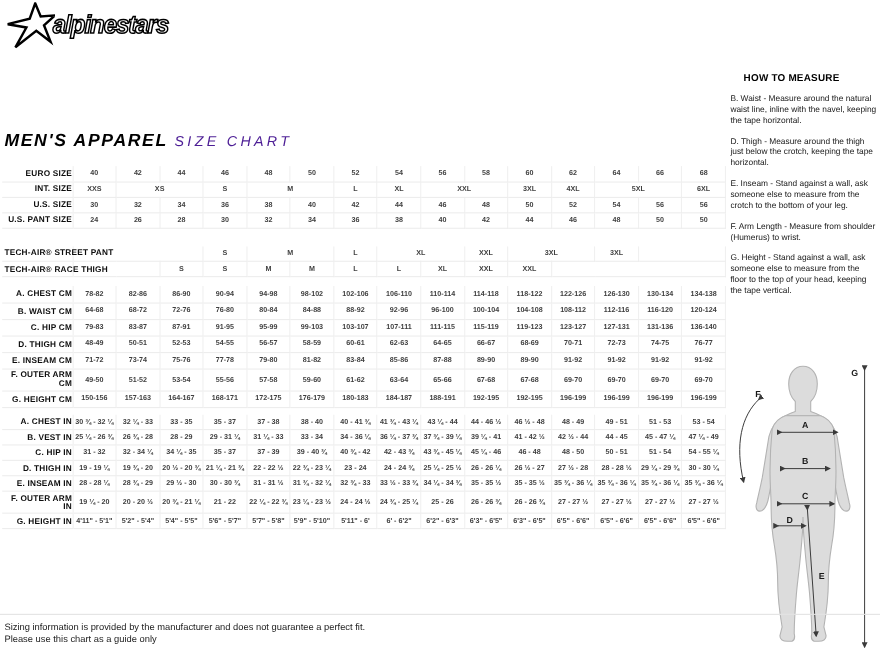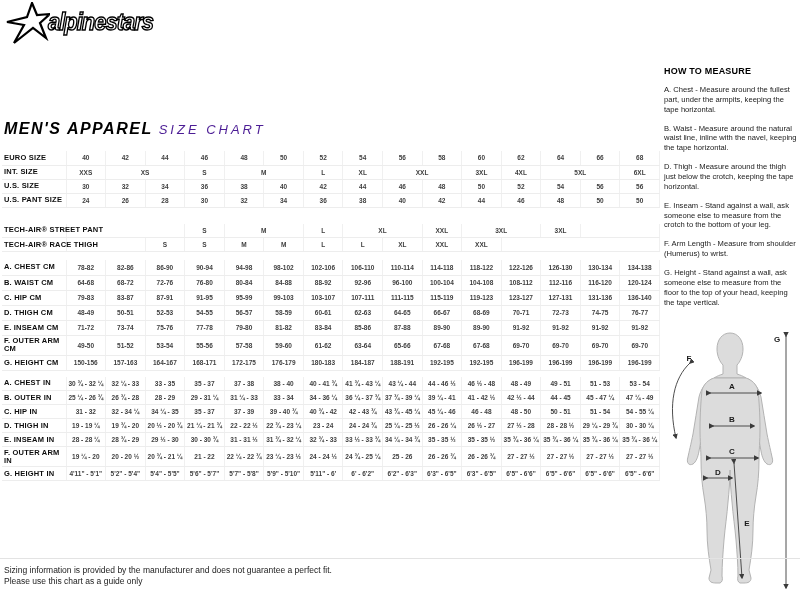--- a/index.html
+++ b/index.html
@@ -12,37 +12,37 @@
   #logo .brand{position:absolute;left:42px;top:7px;font-size:23px;font-weight:bold;font-style:italic;
       letter-spacing:-1px;color:#fff;-webkit-text-stroke:1.4px #000;transform:scaleX(.95);transform-origin:left;}
 
   
   #title{position:absolute;left:4px;top:120px;font-style:italic;white-space:nowrap;}
   #title .t-main{font-size:16px;font-weight:900;letter-spacing:1.5px;color:#000;}
   #title .t-sub{font-size:13px;font-weight:400;letter-spacing:3px;color:#4c1d95;margin-left:6px;}
 
   
   #size-table{position:absolute;left:2px;top:151px;width:658px;border-collapse:collapse;table-layout:fixed;}
-  #size-table th{width:64px;text-align:left;font-size:7.5px;font-weight:700;color:#0d0d0d;
+  #size-table th{width:64px;text-align:right;font-size:7.5px;font-weight:700;color:#0d0d0d;
       white-space:nowrap;padding:0 0 0 2px;letter-spacing:.2px;line-height:1.05;overflow:visible;}
   #size-table td{text-align:center;font-size:6.5px;font-weight:700;color:#3f3f3f;white-space:nowrap;
       padding:0;overflow:visible;}
   #size-table tr.grid th, #size-table tr.grid td{border-bottom:1px solid #ededed;}
   #size-table tr.grid td{border-right:1px solid #f0f0f0;border-left:1px solid #f0f0f0;}
   tr.k-size,tr.k-vest,tr.k-in{height:14px;}
   tr.k-cm{height:15px;}
   tr.k-tall{height:20px;}
   tr.k-sp16 td{height:16px;border:none;}
   tr.k-sp8 td{height:8px;border:none;}
   tr.k-sp6 td{height:6px;border:none;}
   #size-table .lbl2{display:block;font-size:7.5px;font-weight:700;}
 
   
   #measure{position:absolute;left:664px;top:66px;width:133px;}
-  #measure h3{margin:0 0 9px 0;font-size:9px;font-weight:700;letter-spacing:.2px;color:#000;}
+  #measure h3{margin:0 0 9px 12px;font-size:9px;font-weight:700;letter-spacing:.2px;color:#000;}
   #measure p{margin:0 0 9px 0;font-size:7.6px;line-height:1.3;color:#1a1a1a;}
 
   
   #figure{position:absolute;left:660px;top:330px;width:140px;height:267px;}
 
   
   #footer{position:absolute;left:0px;top:558px;width:800px;border-top:1px solid #e3e3e3;padding:6px 0 0 4px;}
   #footer div{font-size:8.5px;line-height:1.35;color:#222;}
 </style>
 </head>
@@ -308,21 +308,21 @@
           <td>41 ¾ - 43 ¼</td>
           <td>43 ¼ - 44</td>
           <td>44 - 46 ½</td>
           <td>46 ½ - 48</td>
           <td>48 - 49</td>
           <td>49 - 51</td>
           <td>51 - 53</td>
           <td>53 - 54</td>
         </tr>
         <tr class="k-in grid">
-          <th>B. OUTER IN</th>
+          <th>B. VEST IN</th>
           <td>25 ¼ - 26 ¾</td>
           <td>26 ¾ - 28</td>
           <td>28 - 29</td>
           <td>29 - 31 ¼</td>
           <td>31 ¼ - 33</td>
           <td>33 - 34</td>
           <td>34 - 36 ¼</td>
           <td>36 ¼ - 37 ¾</td>
           <td>37 ¾ - 39 ¼</td>
           <td>39 ¼ - 41</td>
@@ -421,21 +421,20 @@
           <td>6'5" - 6'6"</td>
           <td>6'5" - 6'6"</td>
           <td>6'5" - 6'6"</td>
         </tr>
       </tbody>
   </table>
 
   <div id="measure">
     <h3>HOW TO MEASURE</h3>
     <div>
-        <p>A. Chest - Measure around the fullest part, under the armpits, keeping the tape horizontal.</p>
         <p>B. Waist - Measure around the natural waist line, inline with the navel, keeping the tape horizontal.</p>
         <p>D. Thigh - Measure around the thigh just below the crotch, keeping the tape horizontal.</p>
         <p>E. Inseam - Stand against a wall, ask someone else to measure from the crotch to the bottom of your leg.</p>
         <p>F. Arm Length - Measure from shoulder (Humerus) to wrist.</p>
         <p>G. Height - Stand against a wall, ask someone else to measure from the floor to the top of your head, keeping the tape vertical.</p>
       </div>
   </div>
 
   <svg id="figure" width="140" height="267" viewBox="0 0 140 267">
     <defs>

